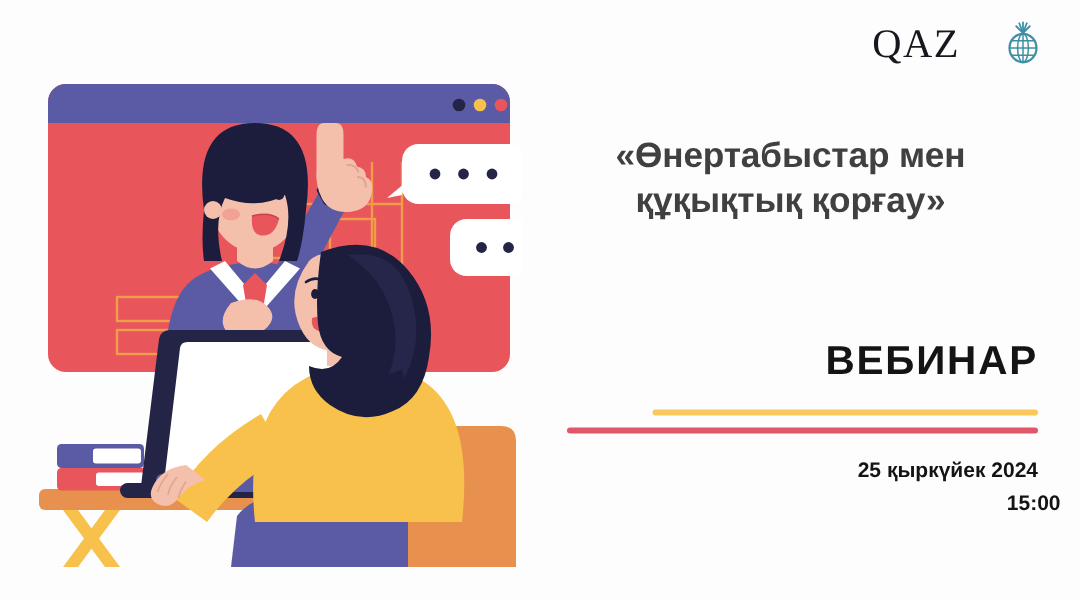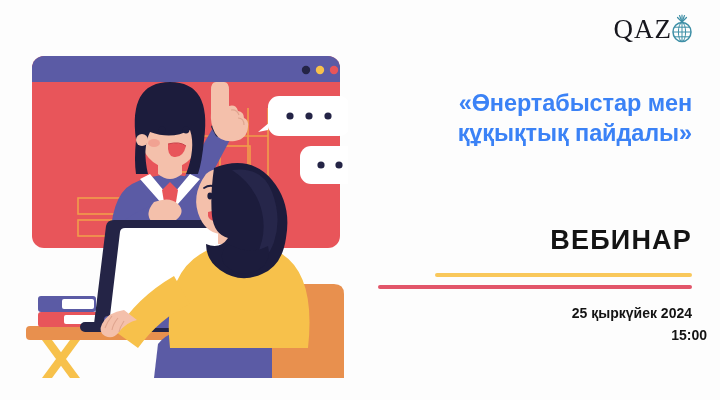--- a/index.html
+++ b/index.html
@@ -12,37 +12,38 @@
   }
   .poster{position:absolute;inset:0;background:#fdfdfd;}
 
   
   .logo{
     position:absolute;top:12px;right:28px;
     display:flex;align-items:center;
     font-family:"Liberation Serif", serif;
     font-size:27px;letter-spacing:1px;color:#17171e;
     height:34px;
+    gap:32px;
   }
   .logo-qaz,.logo-patent{line-height:1;}
   .logo-mark{
     position:relative;width:26px;height:30px;margin:0 -3px;
     display:inline-block;
   }
   .logo-mark svg{display:block;}
 
   
   .illus{position:absolute;left:18px;top:48px;width:330px;height:330px;}
   .illus svg{display:block;}
 
   
   .title{
     position:absolute;right:28px;top:88px;width:330px;
-    text-align:right;
-    color:#3b82f6;
+    text-align:center;
+    color:#404040;
     font-size:23.5px;line-height:1.28;
     font-weight:bold;
     letter-spacing:-0.1px;
   }
   .title div{white-space:nowrap;}
 
   .webinar{
     position:absolute;right:28px;top:225px;
     color:#141414;font-size:27px;font-weight:bold;
     letter-spacing:1.2px;
@@ -242,21 +243,21 @@
         <path d="M196 120 q36 -14 58 12 q20 24 14 58 q-4 28 -24 36 q-22 10 -42 -4 q-14 -10 -14 -26 q14 6 22 -6 q-14 -4 -16 -22 q-2 -20 2 -48 Z" fill="#1c1c3c"></path>
         <path d="M214 122 q30 -4 40 22 q10 26 2 50 q-6 18 -22 22 q16 -26 10 -52 q-6 -26 -30 -42 Z" fill="#26264a"></path>
 
         <path d="M210 196 q22 12 40 2 q4 16 -10 24 q-20 10 -34 -6 q-6 -10 4 -20 Z" fill="#1c1c3c"></path>
       </g>
     </svg>
   </div>
 
   <div class="title">
     <div>«Өнертабыстар мен</div>
-    <div>құқықтық пайдалы»</div>
+    <div>құқықтық қорғау»</div>
   </div>
 
   <div class="webinar">ВЕБИНАР</div>
 
   <div class="rule-yellow"></div>
   <div class="rule-red"></div>
 
   <div class="date">25 қыркүйек 2024</div>
   <div class="time">15:00</div>
 

